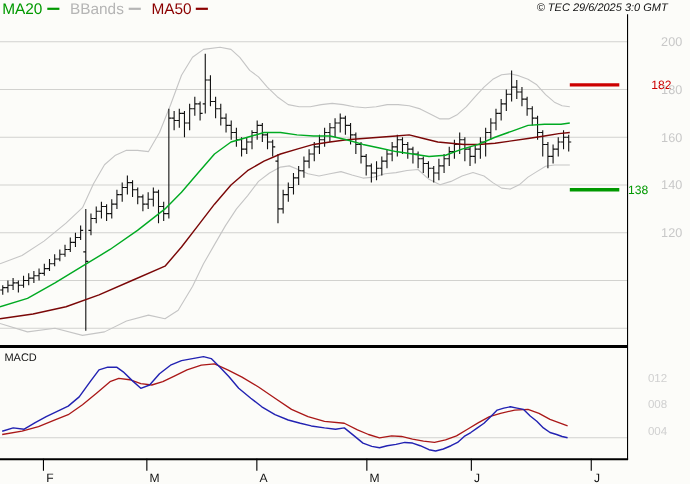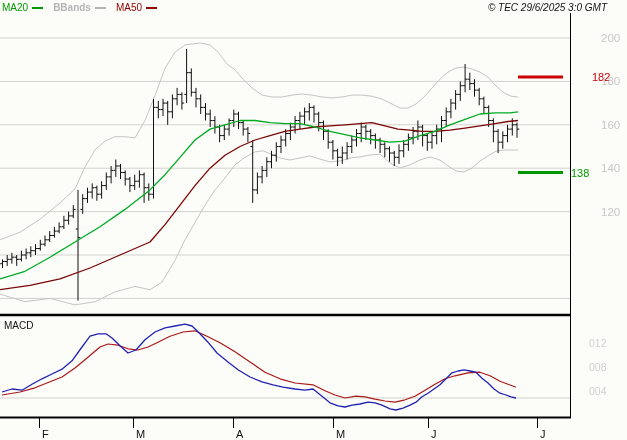--- a/index.html
+++ b/index.html
@@ -1,36 +1,36 @@
 <!DOCTYPE html>
 <html><head>
 <meta charset="utf-8">
 <style>
   html,body{margin:0;padding:0;background:#fcfcf9;}
   body{width:627px;height:440px;overflow:hidden;position:relative;
        font-family:"Liberation Sans","DejaVu Sans",sans-serif;}
   .legend{position:absolute;top:2px;left:2px;display:flex;align-items:center;
-          font-size:10px;line-height:12px;}
+          font-size:14px;line-height:12px;}
   .legend-item{display:flex;align-items:center;margin-right:10px;}
   .legend-swatch{display:inline-block;width:11px;height:2px;margin-left:4px;}
   .copyright{position:absolute;top:2px;right:20px;font-size:10px;font-style:italic;color:#111;}
   .macd-label{position:absolute;left:4px;top:320px;font-size:10px;color:#111;text-align:center;}
   svg{position:absolute;top:0;left:0;}
   text{font-family:"Liberation Sans","DejaVu Sans",sans-serif;}
 </style>
 </head>
 <body>
 
 <div class="legend">
   <span class="legend-item">
     <span style="color:#009900;">MA20</span>
     <span class="legend-swatch" style="background:#009900;"></span>
   </span>
   <span class="legend-item">
-    <span style="color:#b5b5b5;font-weight:bold;">BBands</span>
+    <span style="color:#b5b5b5;">BBands</span>
     <span class="legend-swatch" style="background:#b5b5b5;"></span>
   </span>
   <span class="legend-item">
     <span style="color:#8b0000;">MA50</span>
     <span class="legend-swatch" style="background:#8b0000;"></span>
   </span>
 </div>
 
 <div class="copyright">© TEC 29/6/2025 3:0 GMT</div>
 <div class="macd-label">MACD</div>

